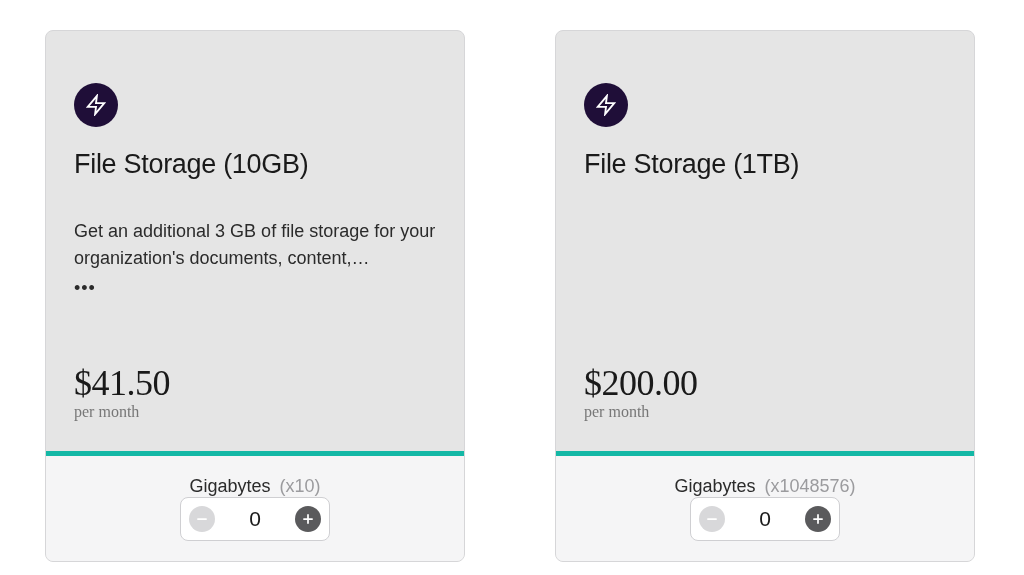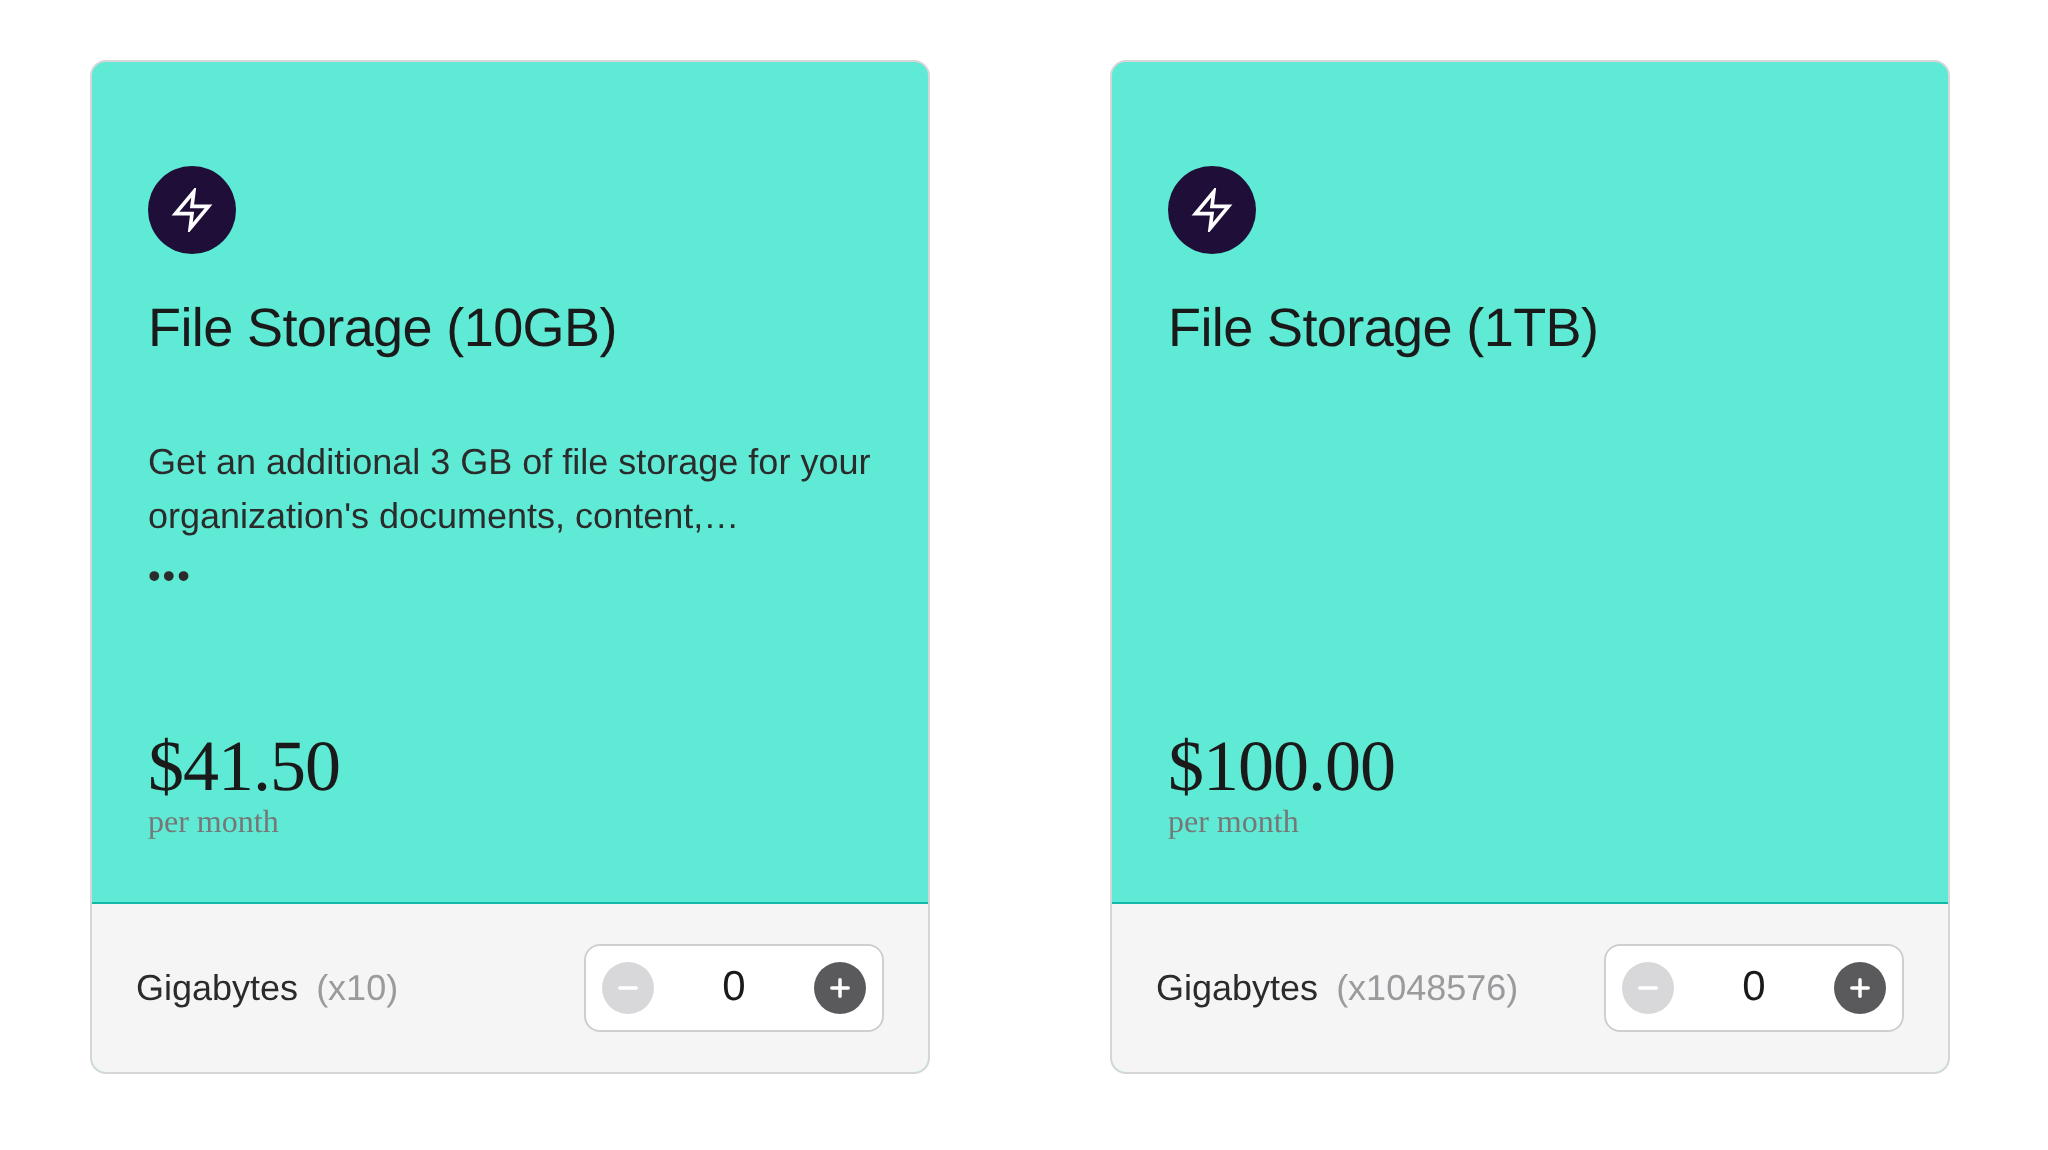--- a/index.html
+++ b/index.html
@@ -13,21 +13,21 @@
       padding: 30px 45px;
       width: 1024px;
       height: 575px;
     }
     .cards-container {
       display: flex;
       gap: 90px;
     }
     .card {
       width: 420px;
-      background: #5eead4;
+      background: #e5e5e5;
       border: 1px solid #d6d6d8;
       border-radius: 8px;
       display: flex;
       flex-direction: column;
       overflow: hidden;
     }
     .card-body {
       padding: 52px 28px 30px 28px;
       flex: 1;
       min-height: 420px;
@@ -84,25 +84,26 @@
       line-height: 1.05;
       letter-spacing: -0.5px;
     }
     .price-period {
       font-size: 16px;
       color: #777;
       margin-top: 0px;
     }
     .card-footer {
       background: #f5f5f6;
-      border-top: 1px solid #14b8a6;
+      border-top: 5px solid #14b8a6;
       padding: 20px 22px;
       display: flex;
       align-items: center;
       justify-content: space-between;
+      flex-direction: column;
     }
     .footer-label {
       font-size: 18px;
       color: #2b2b2b;
     }
     .footer-multiplier {
       color: #9b9b9e;
       margin-left: 4px;
     }
     .stepper {
@@ -193,21 +194,21 @@
   <div class="card">
     <div class="card-body">
       <div class="icon-circle">
         <svg viewBox="0 0 24 24">
             <polygon points="13 2 3 14 12 14 11 22 21 10 12 10 13 2"></polygon>
           </svg>
       </div>
       <h2 class="card-title">File Storage (1TB)</h2>
       <div class="spacer"></div>
       <div class="price-block">
-        <div class="price">$100.00</div>
+        <div class="price">$200.00</div>
         <div class="price-period">per month</div>
       </div>
     </div>
     <div class="card-footer">
       <div class="footer-label">
         <span>Gigabytes</span>
         <span class="footer-multiplier">(x1048576)</span>
       </div>
       <div class="stepper">
         <button class="stepper-btn minus">

